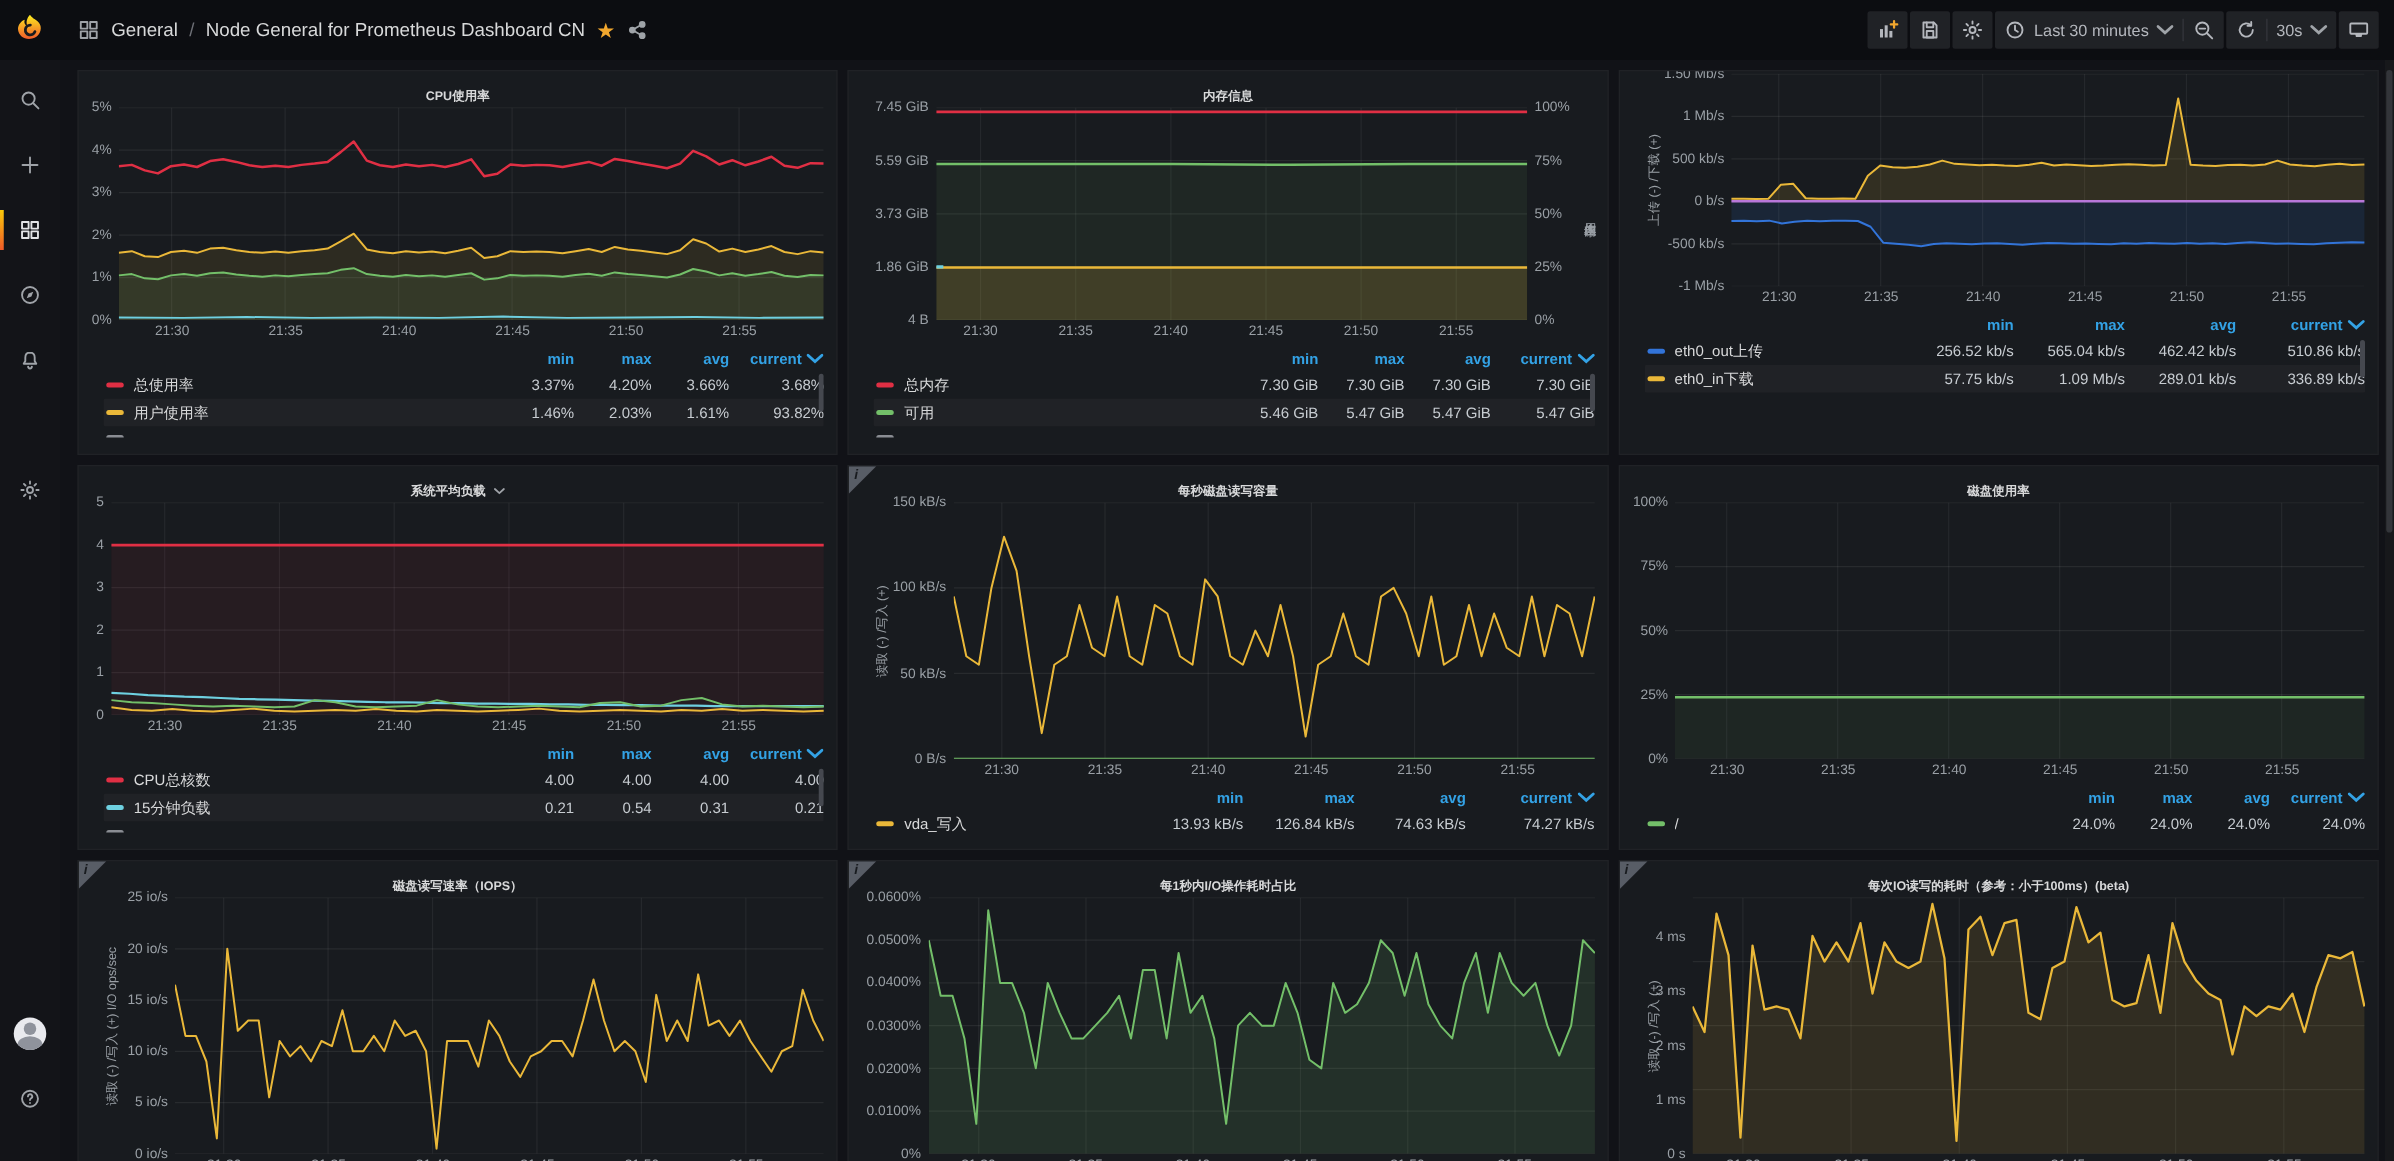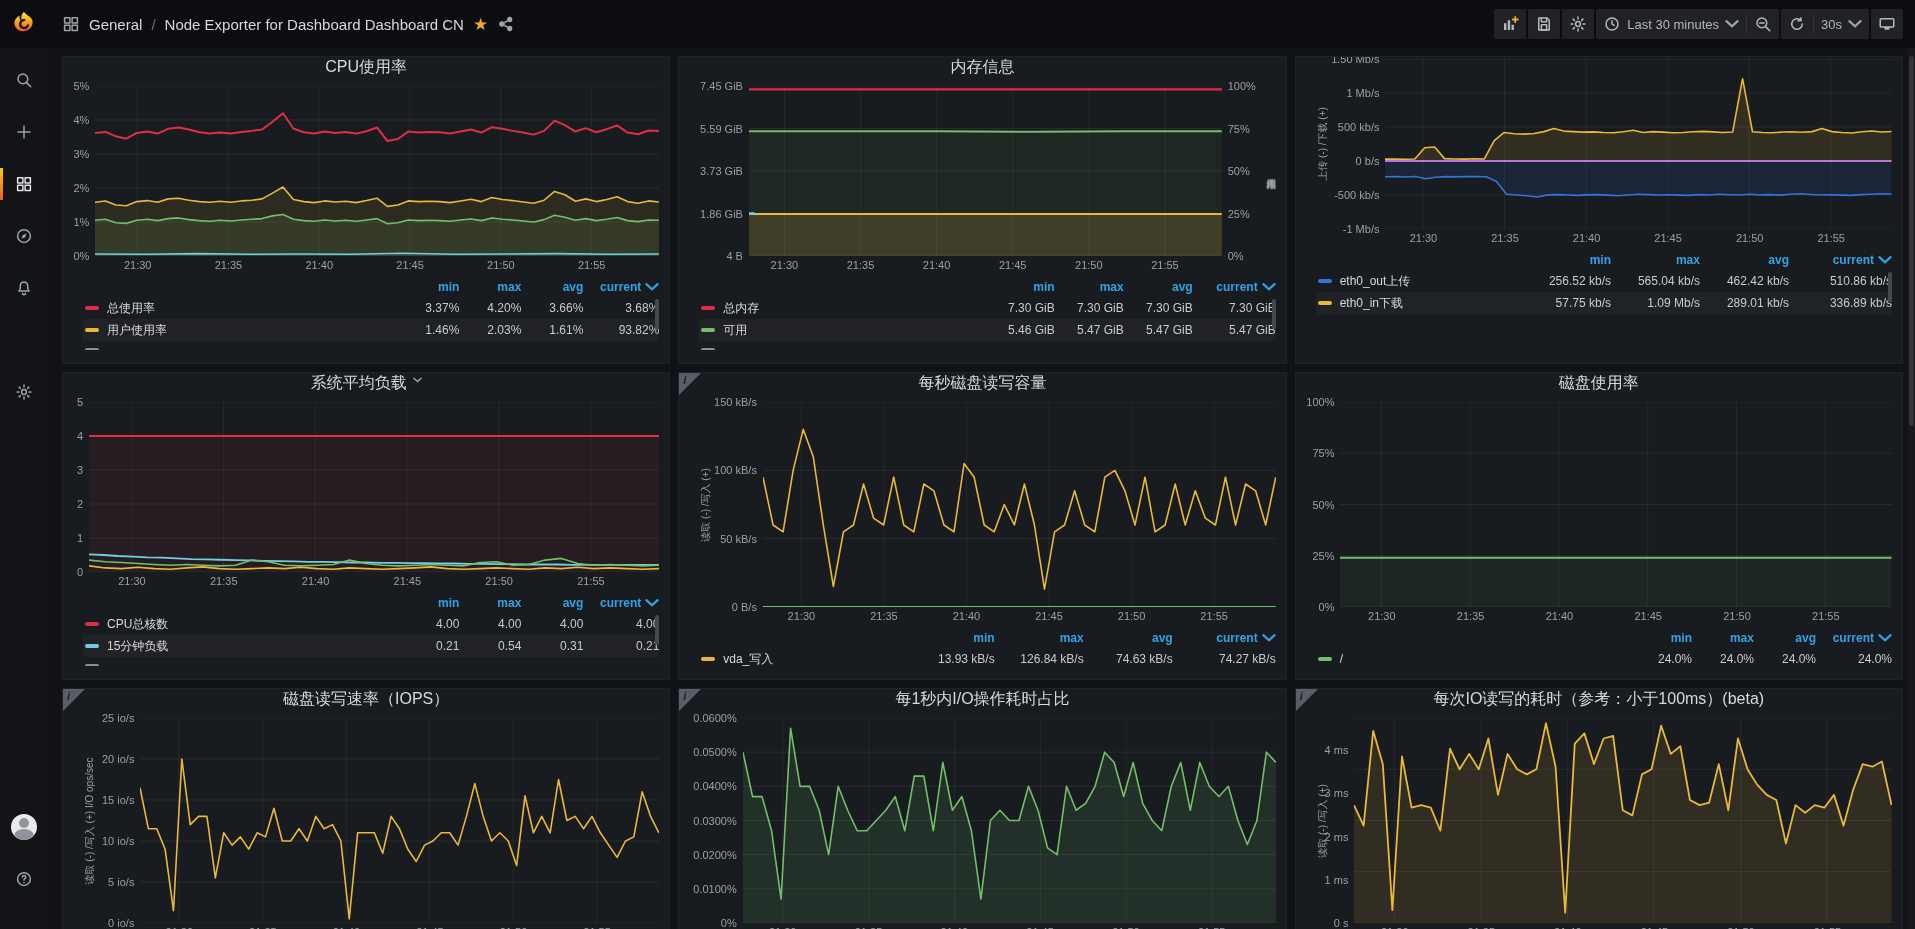--- a/index.html
+++ b/index.html
@@ -31,22 +31,22 @@
   .s-item.active { color:#e3e4e6; }
   .s-gap { margin-top:64px; }
   .s-bottom { margin-top:auto; display:flex; flex-direction:column; align-items:center; padding-bottom:30px; }
   .avatar { width:26px; height:26px; border-radius:50%; background:#e9eaee; position:relative; overflow:hidden; }
   .avatar::before { content:""; position:absolute; left:8px; top:4px; width:10px; height:10px; border-radius:50%; background:#8f939c; }
   .avatar::after { content:""; position:absolute; left:3px; top:15px; width:20px; height:14px; border-radius:50%; background:#8f939c; }
   
   .content { position:absolute; left:48px; top:48px; width:1867px; padding:8px 12px 8px 14px; }
   .grid { display:grid; grid-template-columns:1fr 1fr 1fr; grid-auto-rows:308px; gap:8px; }
   .panel { background:#181b1f; border:1px solid #202226; position:relative; display:flex; flex-direction:column; overflow:hidden; }
-  .p-title { height:27px; display:flex; align-items:flex-start; justify-content:center; gap:6px;
-    font-size:16px; font-weight:400; color:#d8d9da; cursor:pointer; flex:0 0 auto; }
+  .p-title { height:27px; display:flex; align-items:flex-end; justify-content:center; gap:6px;
+    font-size:10px; font-weight:700; color:#d8d9da; cursor:pointer; flex:0 0 auto; }
   .p-title .caret svg { width:9px; }
   .corner { position:absolute; left:0; top:0; width:0; height:0;
     border-top:22px solid #585d66; border-right:22px solid transparent; z-index:3; }
   .corner i { position:absolute; top:-21px; left:4px; font-size:11px; font-weight:bold; color:#181b1f; font-style:italic; }
   .p-body { flex:1; display:flex; flex-direction:column; padding:2px 10px 0 8px; min-height:0; }
   .chart-row { display:flex; position:relative; flex:0 0 auto; }
   .ylab { position:absolute; left:-4px; top:50%; transform:rotate(-90deg) translateX(0); transform-origin:left top;
     font-size:10px; color:#9aa0a6; white-space:nowrap; }
   .ylab-wrap { position:relative; width:14px; flex:0 0 auto; }
   .ylab-wrap .ylab { left:10px; top:50%; transform:translateY(0) rotate(-90deg); transform-origin:0 0; }
@@ -102,21 +102,21 @@
     <span class="ico">
         <svg class="ic" viewBox="0 0 24 24" fill="none" stroke="currentColor" stroke-width="2" stroke-linecap="round" stroke-linejoin="round">
           <rect x="3.5" y="3.5" width="7" height="7"></rect>
           <rect x="13.5" y="3.5" width="7" height="7"></rect>
           <rect x="3.5" y="13.5" width="7" height="7"></rect>
           <rect x="13.5" y="13.5" width="7" height="7"></rect>
         </svg>
       </span>
     <span>General</span>
     <span class="sep">/</span>
-    <span class="ttl">Node Exporter for Dashboard Dashboard CN</span>
+    <span class="ttl">Node General for Prometheus Dashboard CN</span>
     <span class="star">★</span>
     <span class="ico">
         <svg class="ic" viewBox="0 0 24 24" fill="none" stroke="currentColor" stroke-width="2" stroke-linecap="round" stroke-linejoin="round">
           <circle cx="6.5" cy="12" r="2.6" fill="currentColor"></circle>
           <circle cx="17" cy="6" r="2.6" fill="currentColor"></circle>
           <circle cx="17" cy="18" r="2.6" fill="currentColor"></circle>
           <line x1="8.8" y1="10.7" x2="14.8" y2="7.2"></line>
           <line x1="8.8" y1="13.3" x2="14.8" y2="16.8"></line>
         </svg>
       </span>

